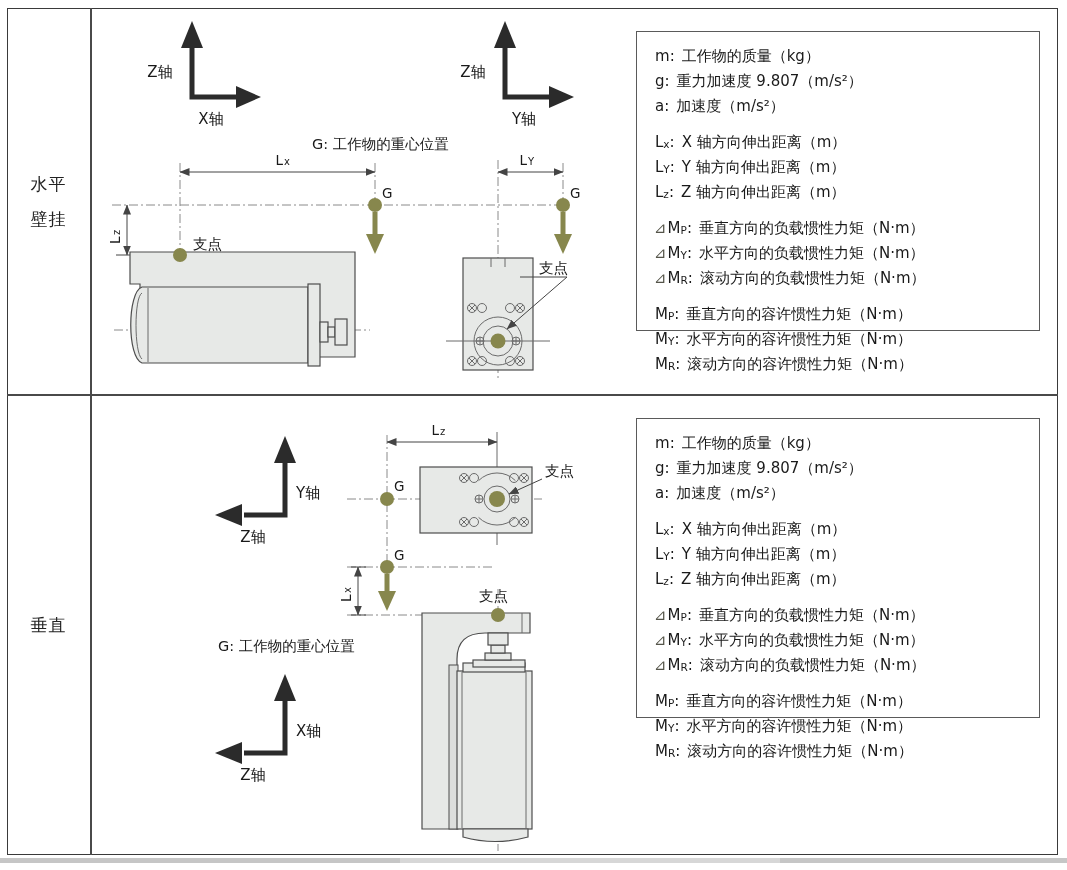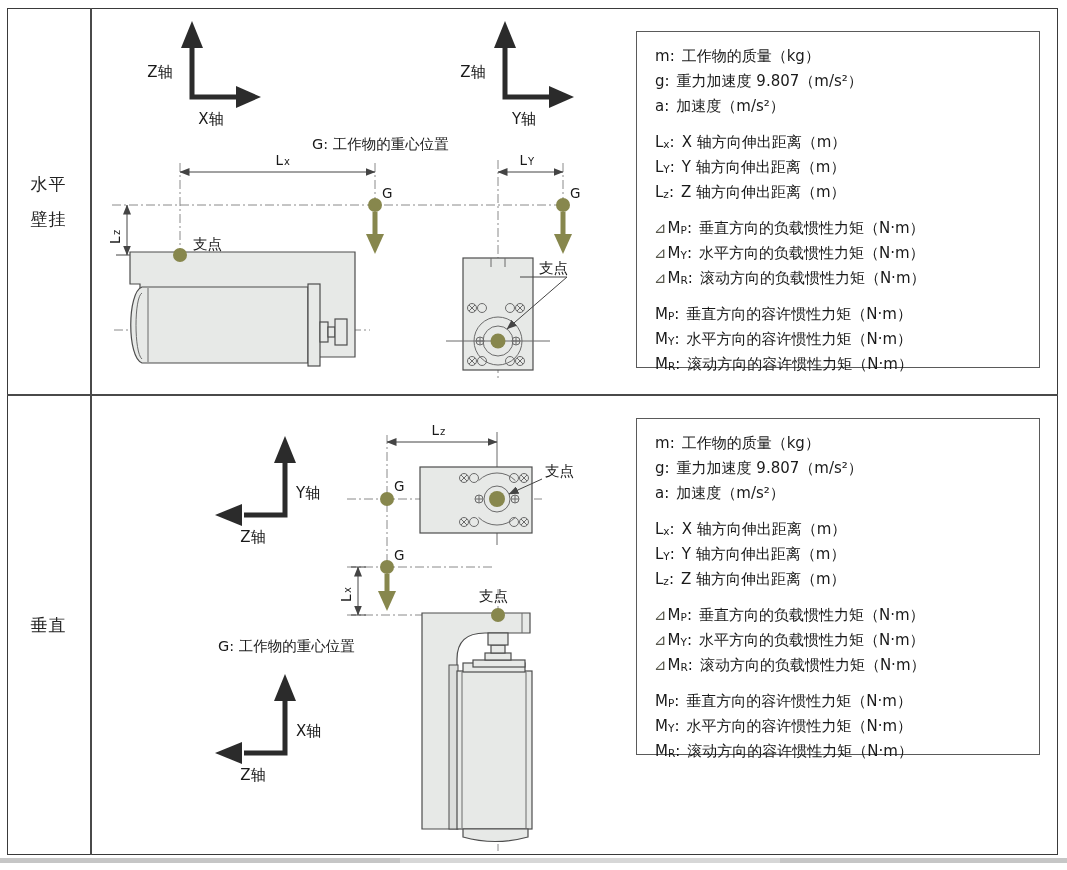--- a/index.html
+++ b/index.html
@@ -5,21 +5,21 @@
   html,body{margin:0;padding:0;background:#fff;}
   .page{position:relative;width:1067px;height:870px;background:#fff;overflow:hidden;
         font-family:"DejaVu Sans","Liberation Sans",sans-serif;color:#1a1a1a;}
   .tbl-border{position:absolute;left:7px;top:8px;width:1051px;height:847px;border:1.6px solid #3a3a3a;box-sizing:border-box;}
   .col-div{position:absolute;left:90px;top:8px;width:1.6px;height:847px;background:#4a4a4a;}
   .row-div{position:absolute;left:7px;top:394px;width:1051px;height:1.6px;background:#4a4a4a;}
   .label-cell{position:absolute;left:8px;width:81px;display:flex;flex-direction:column;
               align-items:center;justify-content:center;gap:12px;font-size:17px;color:#222;letter-spacing:1px;}
   .label-row1{top:9px;height:385px;}
   .label-row2{top:396px;height:458px;text-align:right;}
-  .legend-box{position:absolute;left:636px;width:404px;height:337px;border:1.2px solid #5a5a5a;
+  .legend-box{position:absolute;left:636px;width:404px;height:300px;border:1.2px solid #5a5a5a;
               box-sizing:border-box;padding:13px 0 0 17px;font-size:15px;line-height:23px;background:#fff;}
   .legend-row1{top:31px;}
   .legend-row2{top:418px;}
   .lgroup{margin-bottom:11px;}
   .lline{white-space:nowrap;}
   .lsym i{font-style:italic;color:#55554a;margin-right:1px;}
   .lsym sub{font-size:10.5px;vertical-align:-1px;}
   .ltxt{margin-left:7px;}
   svg text{font-family:"DejaVu Sans","Liberation Sans",sans-serif;fill:#1a1a1a;}
   .body{fill:var(--body-fill,#e7e9e7);stroke:#4d4d4d;stroke-width:1.2;}

